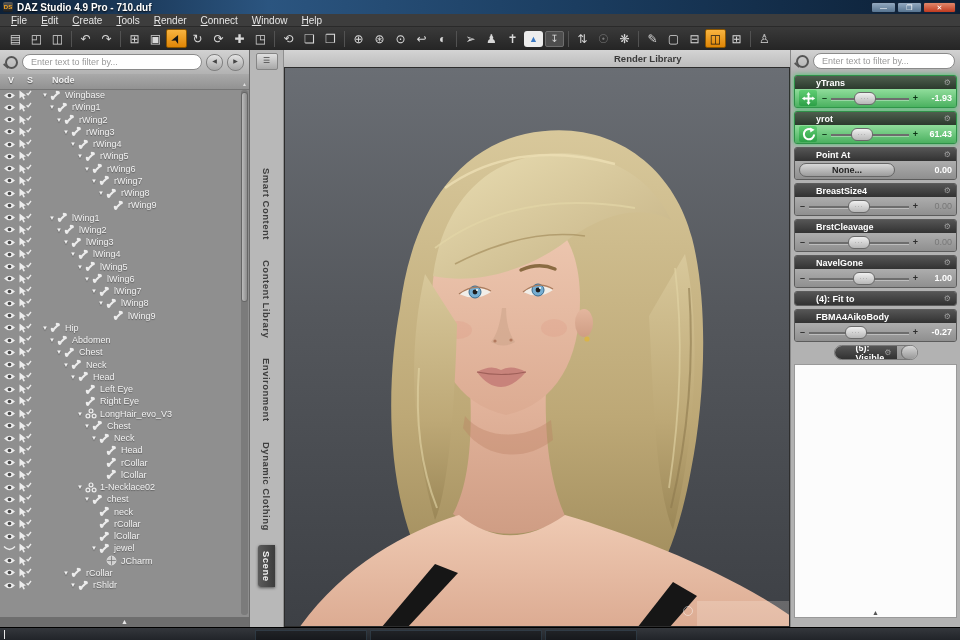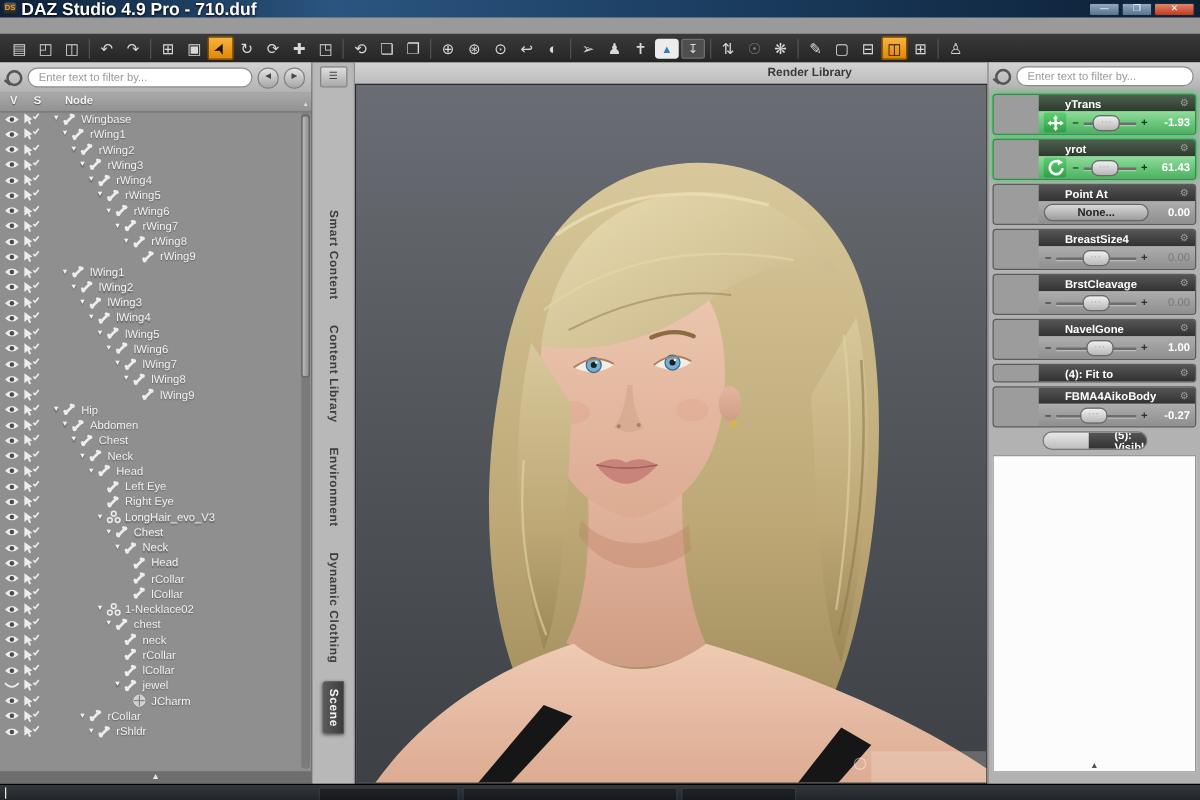--- a/index.html
+++ b/index.html
@@ -5,21 +5,21 @@
   html,body{margin:0;padding:0;background:#222;}
   #app{position:relative;width:960px;height:640px;overflow:hidden;
        font-family:"Liberation Sans",sans-serif;background:#9a9a9a;user-select:none;}
   
   .titlebar{position:absolute;left:0;top:0;width:960px;height:14px;
     background:linear-gradient(90deg,#0e2138,#2b5580 28%,#1b3d60 60%,#0c1f35);
     display:flex;align-items:center;padding-left:3px;box-sizing:border-box;}
   .logo{width:10px;height:10px;flex:none;background:linear-gradient(#5a5a5a,#1d1d1d);
     color:#f5a623;font-size:6px;font-weight:bold;line-height:10px;text-align:center;
     border-radius:2px;margin-right:4px;}
-  .title{color:#fff;font-size:14px;font-weight:bold;text-shadow:0 1px 2px #000;white-space:nowrap;}
+  .title{color:#fff;font-size:10px;font-weight:bold;text-shadow:0 1px 2px #000;white-space:nowrap;}
   .winbtns{position:absolute;right:4px;top:2px;display:flex;gap:1px;}
   .wbtn{width:25px;height:11px;border:1px solid #14253a;border-radius:2px;
     background:linear-gradient(#93a9c0,#57748f);color:#fff;font-size:7px;line-height:9px;
     text-align:center;box-sizing:border-box;}
   .wbtn.close{width:33px;background:linear-gradient(#e0876b,#bf3a1f);}
   
   .menubar{position:absolute;left:0;top:14px;width:960px;height:13px;background:#3d3d3d;
     display:flex;align-items:center;padding-left:4px;box-sizing:border-box;border-bottom:1px solid #2a2a2a;}
   .menu-item{color:#e6e6e6;font-size:10px;padding:0 7px;white-space:nowrap;}
   
@@ -84,21 +84,21 @@
     background:linear-gradient(#6a6e74,#54575c 45%,#3d4045);border:1px solid #2d2d2d;box-sizing:border-box;overflow:hidden;}
   .portrait{position:absolute;left:0;top:0;}
   .vpoverlay{position:absolute;right:0;bottom:0;width:92px;height:25px;background:rgba(255,244,236,.22);}
   .vpring{position:absolute;right:96px;bottom:10px;width:8px;height:8px;border:1px solid rgba(255,255,255,.45);border-radius:50%;}
   
   .params{position:absolute;left:790px;top:50px;width:170px;height:577px;background:#b2b2b2;
     border-left:1px solid #898989;box-sizing:border-box;display:flex;flex-direction:column;}
   .pfilter{height:22px;flex:none;display:flex;align-items:center;gap:4px;padding:0 5px;
     background:linear-gradient(#d2d2d2,#b2b2b2);box-sizing:border-box;}
   .cards{flex:none;display:flex;flex-direction:column;gap:3px;padding:3px 3px 0;}
-  .card{border:1px solid #5c5c5c;border-radius:3px;overflow:hidden;background:#9c9c9c;padding-left:36px;}
+  .card{border:1px solid #5c5c5c;border-radius:3px;overflow:hidden;background:#9c9c9c;}
   .card.sel{border-color:#2f9148;box-shadow:0 0 5px #43c868;}
   .chead{height:13px;display:flex;align-items:center;padding:0 5px;
     background:linear-gradient(#555,#323232);}
   .card.sel .chead{background:linear-gradient(#4e5f4e,#2c3a2d);}
   .clabel{color:#fff;font-size:9px;font-weight:bold;margin-left:16px;}
   .gear{margin-left:auto;color:#9d9d9d;font-size:8px;}
   .cbody{height:18px;display:flex;align-items:center;gap:3px;padding:0 4px;
     background:linear-gradient(#adadad,#8f8f8f);}
   .card.sel .cbody{background:linear-gradient(#90dd9b,#4bb160);}
   .cicon{width:18px;height:16px;flex:none;border-radius:2px;display:flex;align-items:center;
@@ -136,20 +136,30 @@
   <div class="titlebar">
     <span class="logo">DS</span>
     <span class="title">DAZ Studio 4.9 Pro - 710.duf</span>
     <span class="winbtns">
       <span class="wbtn">—</span>
       <span class="wbtn">❐</span>
       <span class="wbtn close">✕</span>
     </span>
   </div>
 
+  <div class="menubar" id="menubar">
+      <span class="menu-item"><u>F</u>ile</span>
+      <span class="menu-item"><u>E</u>dit</span>
+      <span class="menu-item"><u>C</u>reate</span>
+      <span class="menu-item"><u>T</u>ools</span>
+      <span class="menu-item"><u>R</u>ender</span>
+      <span class="menu-item"><u>C</u>onnect</span>
+      <span class="menu-item"><u>W</u>indow</span>
+      <span class="menu-item"><u>H</u>elp</span>
+    </div>
 
   <div class="toolbar" id="toolbar">
       <div class="tbtn">▤</div>
       <div class="tbtn">◰</div>
       <div class="tbtn">◫</div>
       <div class="tsep"></div>
       <div class="tbtn">↶</div>
       <div class="tbtn">↷</div>
       <div class="tsep"></div>
       <div class="tbtn">⊞</div>

